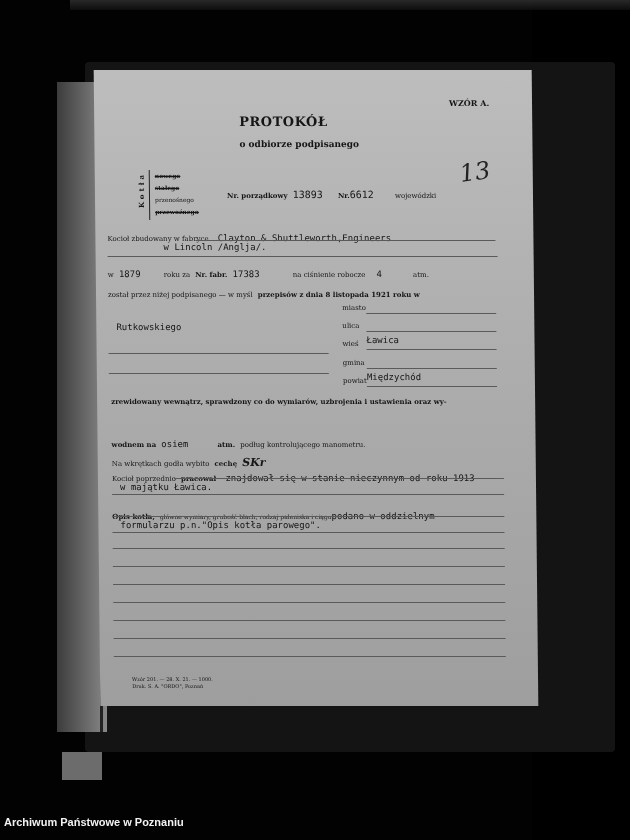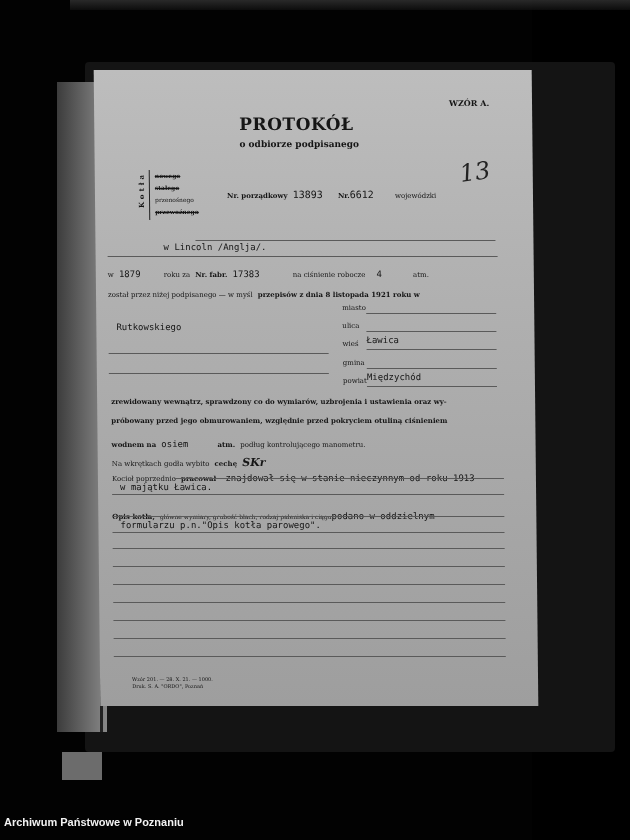--- a/index.html
+++ b/index.html
@@ -8,21 +8,21 @@
   .scan-top { position:absolute; left:70px; top:0; width:560px; height:10px; background:linear-gradient(#3a3a3a,#111); opacity:.7; }
   .backboard { position:absolute; left:85px; top:62px; width:530px; height:690px; background:#141414; border-radius:4px; }
   .spine { position:absolute; left:57px; top:82px; width:50px; height:650px; background:linear-gradient(90deg,#3c3c3c,#6a6a6a 60%,#888 100%); }
   .spine-line { position:absolute; left:100px; top:82px; width:3px; height:650px; background:#222; }
   .tab-bottom { position:absolute; left:62px; top:752px; width:40px; height:28px; background:#6c6c6c; }
   .paper { position:absolute; left:97px; top:70px; width:438px; height:636px;
            background:linear-gradient(180deg,#bdbdbd 0%,#b2b2b2 30%,#a9a9a9 60%,#9e9e9e 100%);
            transform:skewX(0.6deg); color:#151515; }
   .abs { position:absolute; white-space:nowrap; }
   .wzor { left:355px; top:28px; font-size:8px; font-weight:bold; }
-  .title { left:145px; top:44px; font-size:17px; font-weight:bold; letter-spacing:0.5px; }
+  .title { left:145px; top:44px; font-size:13px; font-weight:bold; letter-spacing:0.5px; }
   .subtitle { left:145px; top:69px; font-size:9px; font-weight:bold; }
   .hand13 { left:365px; top:88px; font-size:24px; font-family:"DejaVu Serif", serif; font-style:italic; color:#222; transform:rotate(-8deg); }
   .kotla { left:42px; top:102px; font-size:7px; font-weight:bold; writing-mode:vertical-rl; transform:rotate(180deg); letter-spacing:3px; }
   .bracket { left:54px; top:100px; width:1px; height:50px; background:#222; }
   .opt { left:60px; font-size:6px; }
   .strike { text-decoration:line-through; font-weight:bold; }
   .lbl { font-size:7px; }
   .bold { font-weight:bold;text-align:center; }
   .type { font-family:"DejaVu Sans Mono", monospace; font-size:9px; }
   .line { position:absolute; height:1px; background:#5a5a5a; }
@@ -54,20 +54,24 @@
     <div class="abs opt" style="top:126px">przenośnego</div>
     <div class="abs opt strike" style="top:138px">przewoźnego</div>
 
     <div class="abs" style="left:132px;top:113px">
       <span class="lbl bold">Nr. porządkowy</span>
       <span class="type" style="font-size:10px">13893</span>
       <span class="lbl bold" style="margin-left:10px">Nr.</span><span class="type" style="font-size:10px">6612</span>
       <span class="lbl" style="margin-left:16px">wojewódzki</span>
     </div>
 
+    <div class="abs" style="left:12px;top:156px">
+      <span class="lbl">Kocioł zbudowany w fabryce</span>
+      <span class="type" style="margin-left:4px">Clayton &amp; Shuttleworth,Engineers</span>
+    </div>
     <div class="line" style="left:100px;top:170px;width:300px"></div>
     <div class="abs type" style="left:68px;top:172px">w Lincoln /Anglja/.</div>
     <div class="line" style="left:12px;top:186px;width:390px"></div>
 
     <div class="abs" style="left:12px;top:192px">
       <span class="lbl">w</span>
       <span class="type">1879</span>
       <span class="lbl" style="margin-left:18px">roku za</span>
       <span class="lbl bold">Nr. fabr.</span>
       <span class="type">17383</span>
@@ -92,21 +96,20 @@
     <div class="abs lbl" style="left:246px;top:270px">wieś</div>
     <div class="abs type" style="left:270px;top:265px">Ławica</div>
     <div class="line" style="left:270px;top:279px;width:130px"></div>
     <div class="abs lbl" style="left:246px;top:289px">gmina</div>
     <div class="line" style="left:270px;top:298px;width:130px"></div>
     <div class="abs lbl" style="left:246px;top:307px">powiat</div>
     <div class="abs type" style="left:270px;top:302px">Międzychód</div>
     <div class="line" style="left:270px;top:316px;width:130px"></div>
 
     <div class="abs lbl bold" style="left:14px;top:327px">zrewidowany wewnątrz, sprawdzony co do wymiarów, uzbrojenia i ustawienia oraz wy-</div>
-    <div class="abs lbl bold" style="left:14px;top:346px">próbowany przed jego obmurowaniem, względnie przed pokryciem otuliną ciśnieniem</div>
     <div class="abs" style="left:14px;top:381px">
       <span class="lbl">Na wkrętkach godła wybito</span>
       <span class="lbl bold">cechę</span>
       <span class="bold" style="font-size:11px;font-style:italic">SKr</span>
     </div>
 
     <div class="abs" style="left:14px;top:362px">
       <span class="lbl bold">wodnem na</span>
       <span class="type">osiem</span>
       <span class="lbl bold" style="margin-left:24px">atm.</span>

